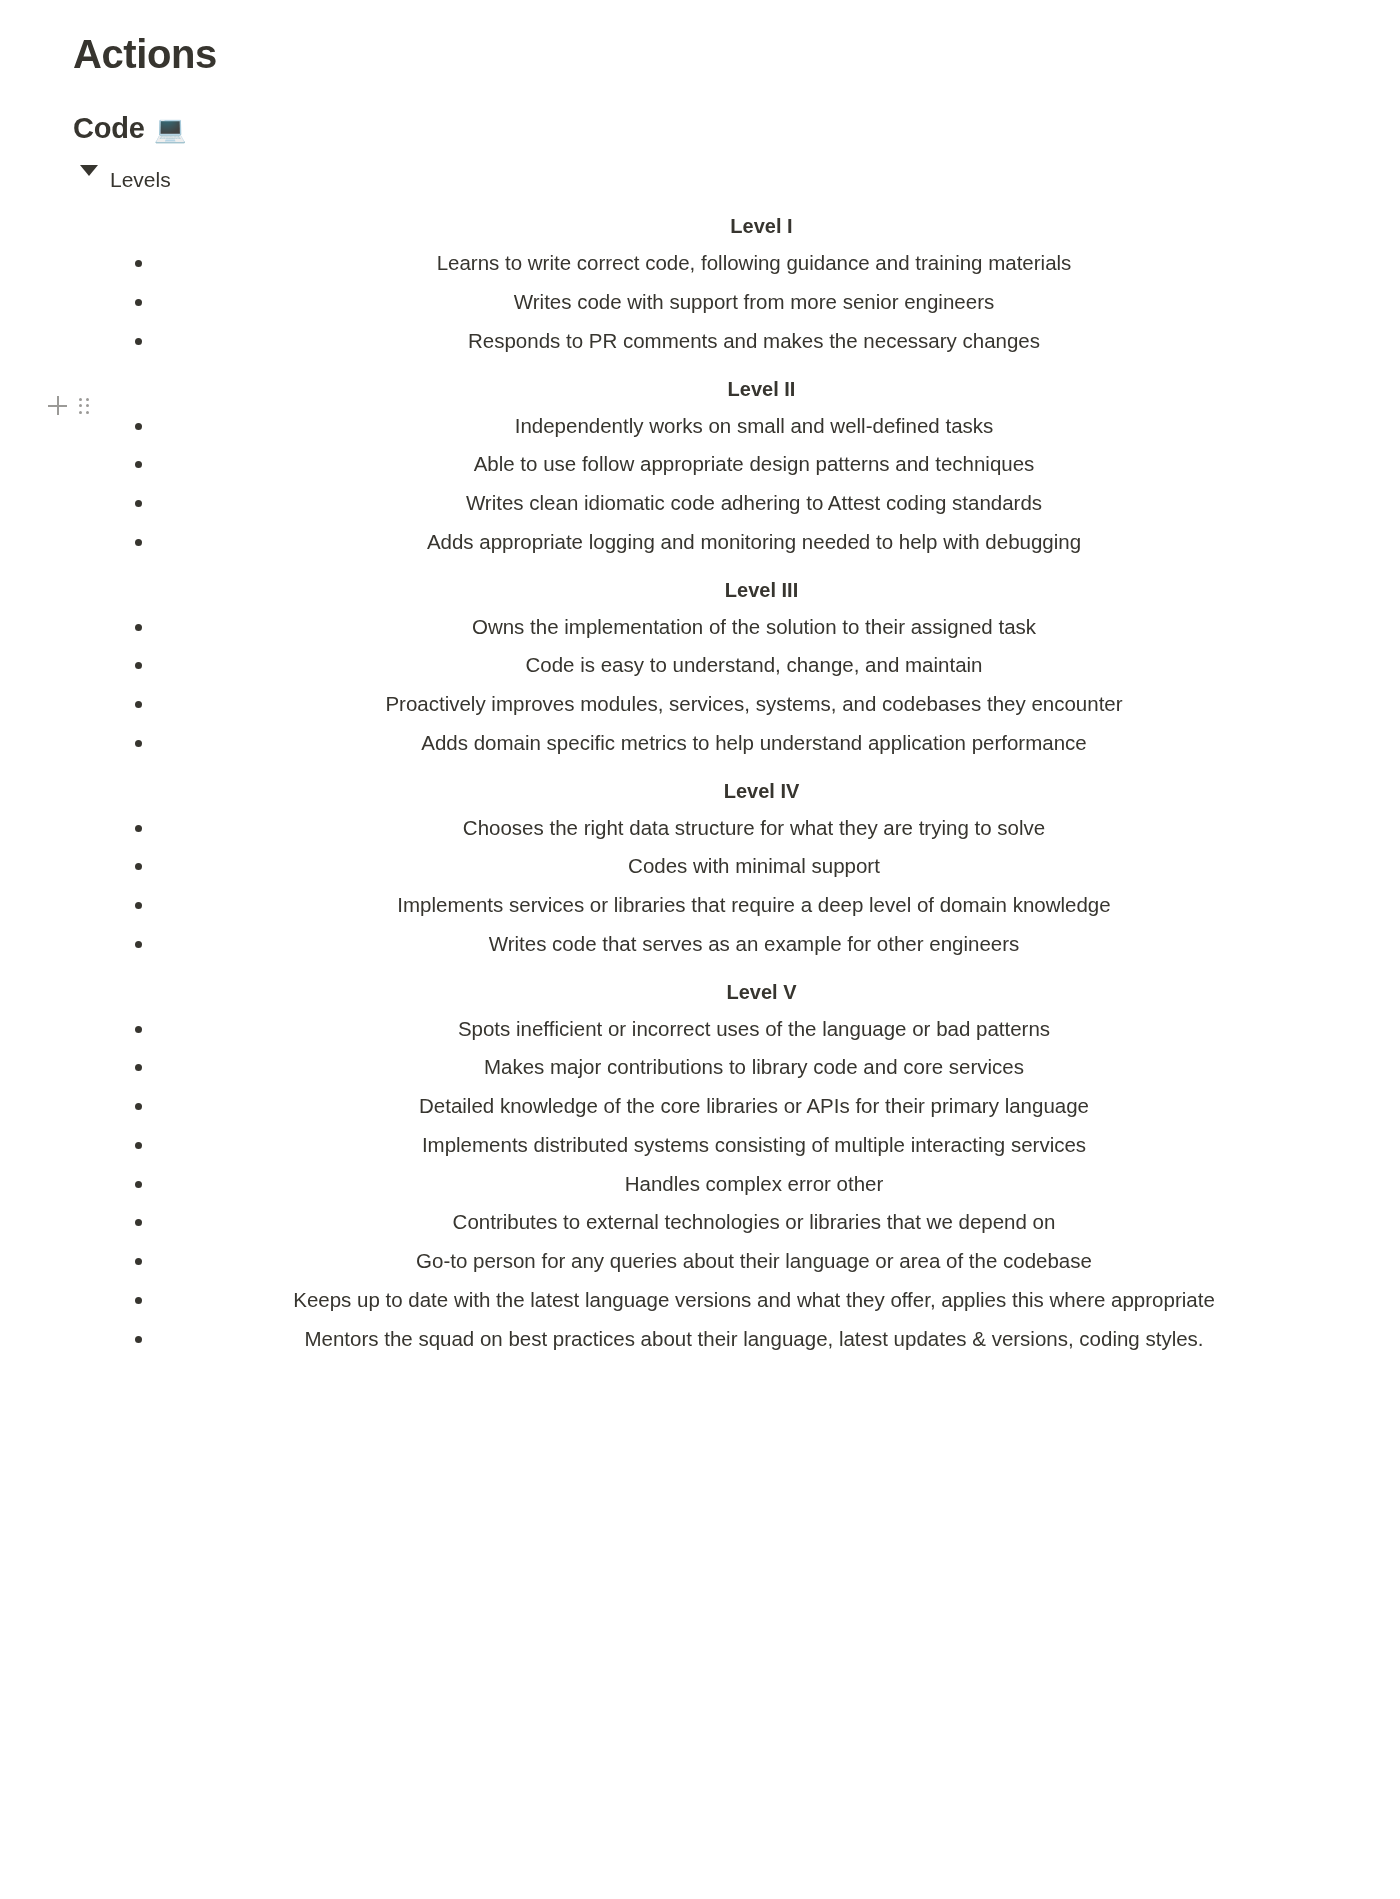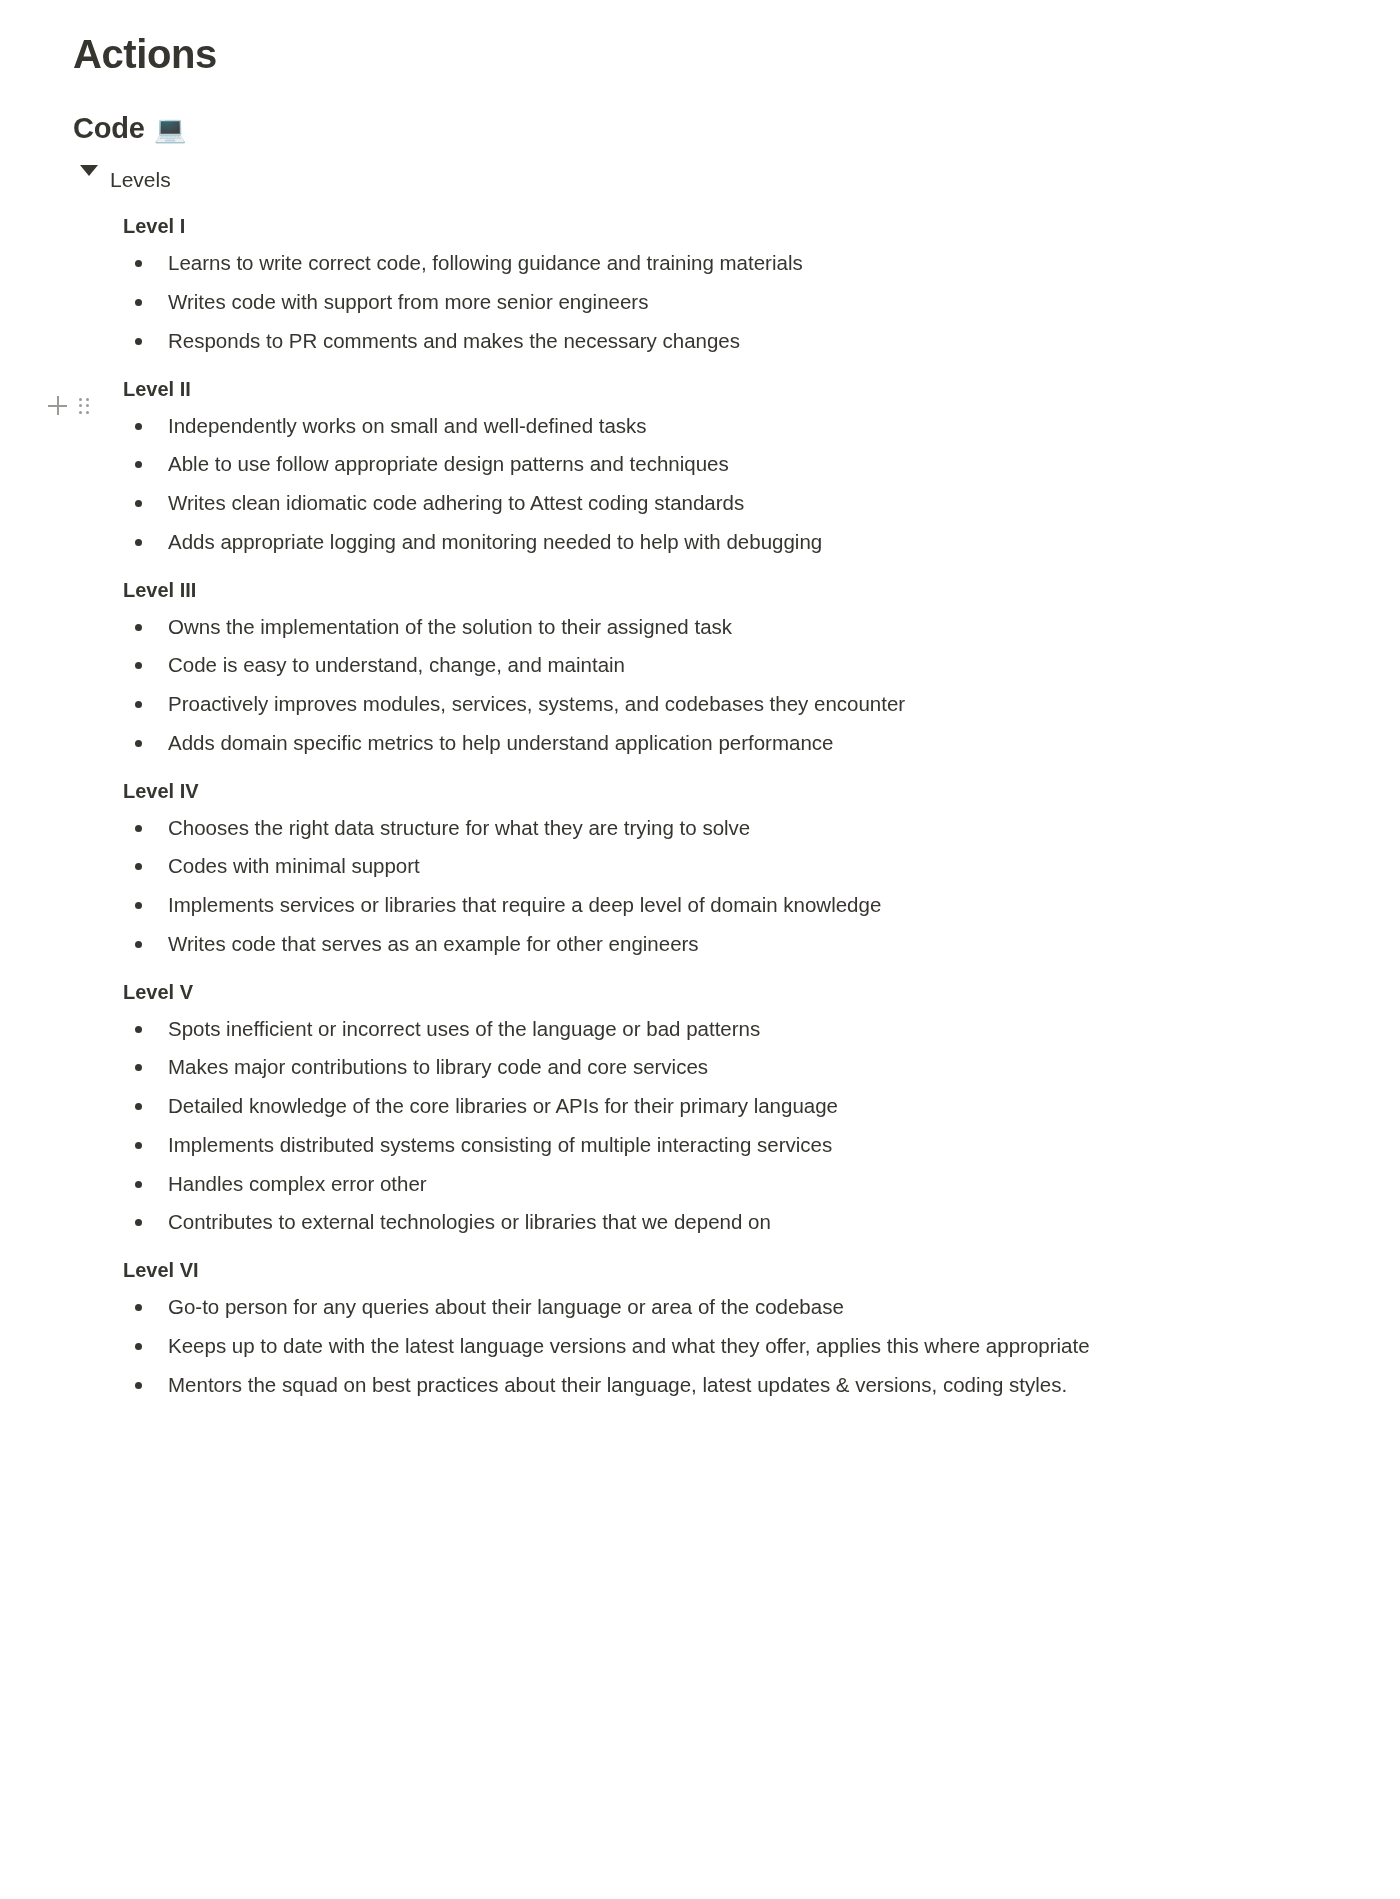--- a/index.html
+++ b/index.html
@@ -59,20 +59,21 @@
     cursor: pointer;
     flex: none;
   }
   .toggle-label {
     font-size: 21px;
     color: #37352f;
     line-height: 1.4;
   }
   .toggle-content {
     padding-left: 0;
+    text-align: center;
   }
   .level-heading {
     font-size: 20px;
     font-weight: bold;
     color: #37352f;
     margin: 0;
     padding: 19px 0 0 123px;
     line-height: 1.35;
   }
   ul.bullets {
@@ -205,21 +206,20 @@
     <h3 class="level-heading">Level V</h3>
     <ul class="bullets">
       <li>Spots inefficient or incorrect uses of the language or bad patterns</li>
       <li>Makes major contributions to library code and core services</li>
       <li>Detailed knowledge of the core libraries or APIs for their primary language</li>
       <li>Implements distributed systems consisting of multiple interacting services</li>
       <li>Handles complex error other</li>
       <li>Contributes to external technologies or libraries that we depend on</li>
     </ul>
 
-    <h3 class="level-heading">Level VI</h3>
     <ul class="bullets">
       <li>Go-to person for any queries about their language or area of the codebase</li>
       <li>Keeps up to date with the latest language versions and what they offer, applies this where appropriate</li>
       <li>Mentors the squad on best practices about their language, latest updates &amp; versions, coding styles.</li>
     </ul>
 
   </div>
 </div>
 
 </body></html>

